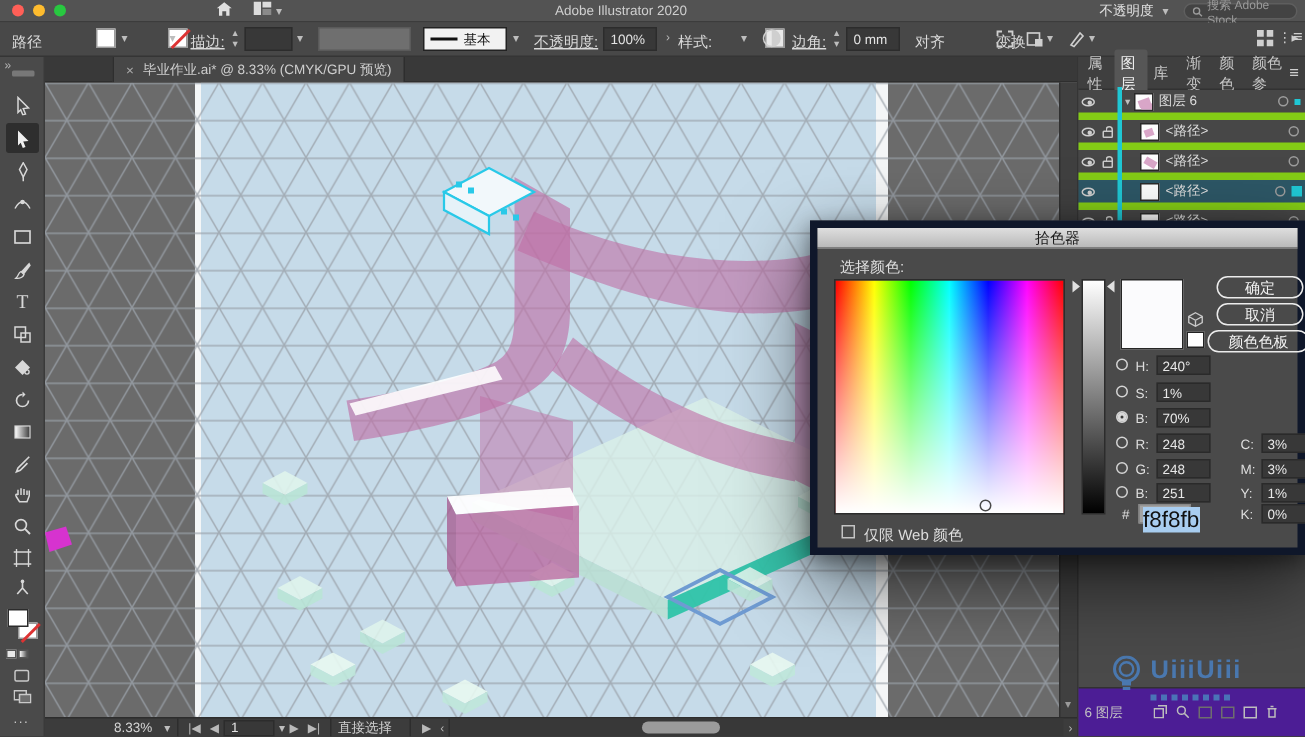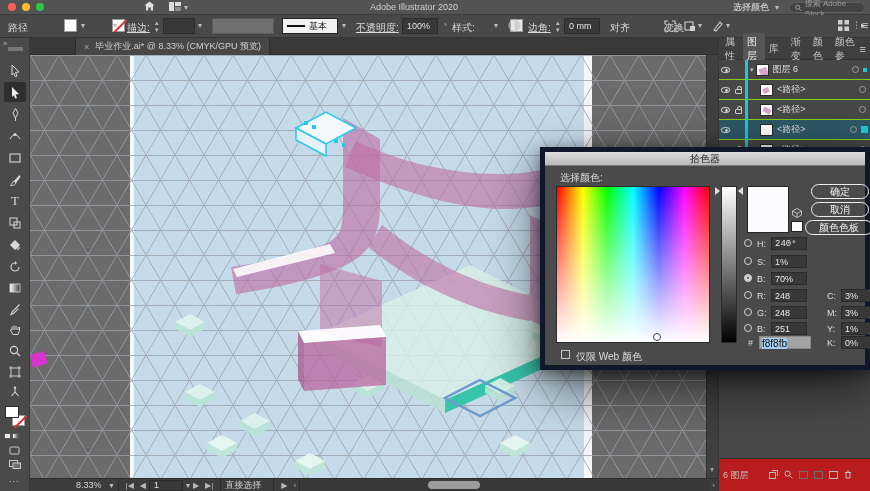--- a/index.html
+++ b/index.html
@@ -32,33 +32,33 @@
   #statusbar{left:30px;top:478px;width:688px;height:13px;background:#3c3c3c;border-top:1px solid #2d2d2d;color:#c9c9c9;font-size:9px;display:flex;align-items:center;}
   .sb-sep{width:1px;height:13px;background:#2d2d2d;margin:0 4px;}
   .sb-btn{color:#b9b9b9;font-size:8px;padding:0 3px;}
   #hscroll-track{position:relative;flex:1;height:13px;background:#383838;border-left:1px solid #2d2d2d;}
   #hscroll-thumb{position:absolute;top:2px;height:8px;border-radius:4px;background:#9b9b9b;}
   
   #panel{left:718px;top:38px;width:152px;height:453px;background:#4a4a4a;border-left:1px solid #353535;}
   #panel-tabs{height:22px;background:#3f3f3f;border-bottom:1px solid #323232;display:flex;align-items:center;font-size:10px;color:#c6c6c6;}
   .ptab{padding:2px 4px;}
   .ptab.active{background:#565656;border-radius:2px;color:#f0f0f0;}
-  .lrow{position:relative;height:20px;border-bottom:1px solid #84cc16;background:#474747;display:flex;align-items:center;font-size:9px;color:#dedede;}
+  .lrow{position:relative;height:20px;border-bottom:5px solid #84cc16;background:#474747;display:flex;align-items:center;font-size:9px;color:#dedede;}
   .lrow.selected{background:#2d5766;}
   .cellbtn{width:13px;display:flex;justify-content:center;align-items:center;}
   .eye{width:9px;height:6px;border:1px solid #cfcfcf;border-radius:50%;position:relative;}
   .eye::after{content:"";position:absolute;left:2.5px;top:1px;width:3px;height:3px;border-radius:50%;background:#cfcfcf;}
   .lock{width:7px;height:5px;border:1px solid #c9c9c9;border-radius:1px;position:relative;margin-top:3px;}
   .lock::before{content:"";position:absolute;left:1px;top:-4px;width:3px;height:3px;border:1px solid #c9c9c9;border-bottom:none;border-radius:3px 3px 0 0;}
   .colorbar{width:3px;height:20px;background:#1fc7d4;}
   .thumb{width:13px;height:12px;background:#fdfdfd;border:1px solid #2a2a2a;position:relative;overflow:hidden;}
   .thumb .mark{position:absolute;left:2px;top:3px;width:8px;height:5px;background:#d9a6c8;transform:rotate(-20deg);}
   .target{width:7px;height:7px;border:1px solid #9d9d9d;border-radius:50%;margin-left:auto;margin-right:4px;}
   .chip{background:#1fc7d4;}
-  #panel-footer{position:absolute;left:0;bottom:0;width:152px;height:14px;background:#b91c1c;border-top:1px solid #313131;display:flex;align-items:center;font-size:9px;color:#c3c3c3;padding:16px 4px;gap:6px;}
+  #panel-footer{position:absolute;left:0;bottom:0;width:152px;height:14px;background:#4c1d95;border-top:1px solid #313131;display:flex;align-items:center;font-size:9px;color:#c3c3c3;padding:16px 4px;gap:6px;}
   .f-ic{width:9px;height:8px;border:1px solid #bdbdbd;display:inline-block;}
   .f-ic.dim{border-color:#6e6e6e;}
   
   #watermark{left:740px;top:437px;width:126px;height:36px;color:#44739f;opacity:.9;}
   #wm-text{font-size:17px;font-weight:bold;letter-spacing:1px;color:#4a7dbb;}
   .wm-dot{width:4px;height:4px;background:#4a7dbb;display:inline-block;margin-right:3px;}
   
   #picker{left:540px;top:147px;width:330px;height:223px;background:#4a4a4a;border:5px solid #0f172a;box-shadow:0 18px 50px rgba(0,0,0,.6),0 4px 14px rgba(0,0,0,.45);z-index:50;}
   #picker-title{height:14px;background:linear-gradient(#dedede,#b9b9b9);color:#1c1c1c;font-size:10px;display:flex;align-items:center;justify-content:center;border-bottom:1px solid #7c7c7c;}
   #spectrum{position:absolute;left:11px;top:34px;width:154px;height:157px;border:1px solid #2c2c2c;
@@ -67,21 +67,21 @@
   #spec-marker{position:absolute;width:8px;height:8px;border:1.5px solid #4a4a4a;border-radius:50%;}
   #bslider{position:absolute;left:176px;top:34px;width:16px;height:157px;border:1px solid #2c2c2c;background:linear-gradient(#ffffff,#000000);}
   .sl-arrow{position:absolute;width:0;height:0;border-top:4px solid transparent;border-bottom:4px solid transparent;}
   #preview{position:absolute;left:202px;top:34px;width:42px;height:47px;background:#fbfbfd;border:1.5px solid #262626;}
   #mini-swatch{position:absolute;left:246px;top:69px;width:12px;height:11px;background:#fff;border:1px solid #222;}
   .pick-btn{position:absolute;height:15px;border:1.5px solid #ececec;border-radius:9px;color:#f2f2f2;font-size:10px;display:flex;align-items:center;justify-content:center;background:transparent;}
   .frow-label{position:absolute;color:#dedede;font-size:9px;}
   .ffield{position:absolute;width:36px;height:13px;background:#383838;border:1px solid #2a2a2a;color:#e8e8e8;font-size:9px;padding:1px 3px;}
   .radio{position:absolute;width:8px;height:8px;border:1px solid #d4d4d4;border-radius:50%;}
   .radio.sel{background:#d8d8d8;box-shadow:inset 0 0 0 2px #d8d8d8, inset 0 0 0 6px #3a3a3a;}
-  #hexfield{position:absolute;left:214px;top:184px;width:52px;height:13px;background:#a3a3a3;border:1px solid #888;font-size:10px;color:#111;padding:1px 2px;}
+  #hexfield{position:absolute;left:214px;top:184px;width:35px;height:13px;background:#a3a3a3;border:1px solid #888;font-size:15px;color:#111;padding:1px 2px;}
   #hexfield span{background:#a8cdf0;}
   .checkbox{width:9px;height:9px;border:1px solid #c4c4c4;background:transparent;display:inline-block;}
 </style>
 </head>
 <body>
 
 <div id="app">
 
   <div id="titlebar" class="abs row">
     <span class="tl" style="background:#ff5f57;margin-left:8px;"></span>
@@ -94,21 +94,21 @@
     </span>
     <span style="margin-left:14px;">
       <svg width="12" height="9" viewBox="0 0 12 9">
           <rect x="0" y="0" width="5" height="9" fill="#dcdcdc"></rect>
           <rect x="6" y="0" width="6" height="4" fill="#dcdcdc"></rect>
           <rect x="6" y="5" width="6" height="4" fill="#8a8a8a"></rect>
         </svg>
     </span>
     <span class="caret" style="margin-left:3px;">▾</span>
     <span style="position:absolute;left:370px;color:#cfcfcf;font-size:9px;">Adobe Illustrator 2020</span>
-    <span id="workspace-btn" style="position:absolute;left:733px;">选择颜色</span>
+    <span id="workspace-btn" style="position:absolute;left:733px;">不透明度</span>
     <span class="caret" style="position:absolute;left:775px;">▾</span>
     <div id="stock-search" style="position:absolute;left:789px;top:2px;width:76px;">
       <svg width="8" height="8" viewBox="0 0 8 8">
           <circle cx="3.2" cy="3.2" r="2.4" fill="none" stroke="#9b9b9b" stroke-width="1.1"></circle>
           <line x1="5" y1="5" x2="7.4" y2="7.4" stroke="#9b9b9b" stroke-width="1.1"></line>
         </svg>
       <span>搜索 Adobe Stock</span>
     </div>
   </div>
 
@@ -506,20 +506,32 @@
           </svg></span>
       <span class="f-ic dim"></span>
       <span class="f-ic dim"></span>
       <span class="f-ic"></span>
       <span><svg width="8" height="9" viewBox="0 0 8 9">
             <path d="M1 2.5 H7 M2 2.5 V8 H6 V2.5 M3 1 H5" fill="none" stroke="#bdbdbd"></path>
           </svg></span>
     </div>
   </div>
 
+  <div id="watermark" class="abs">
+    <svg width="22" height="26" viewBox="0 0 22 26" style="float:left;margin-right:5px;">
+      <circle cx="11" cy="9" r="8" fill="none" stroke="#4a7dbb" stroke-width="2"></circle>
+      <circle cx="11" cy="9" r="4.5" fill="none" stroke="#4a7dbb" stroke-width="1.6"></circle>
+      <rect x="8" y="17" width="6" height="3" fill="#4a7dbb"></rect>
+      <rect x="8.5" y="21" width="5" height="2" fill="#4a7dbb"></rect>
+    </svg>
+    <div id="wm-text">UiiiUiii</div>
+    <div style="margin-left:27px;margin-top:2px;">
+      <span class="wm-dot"></span><span class="wm-dot"></span><span class="wm-dot"></span><span class="wm-dot"></span><span class="wm-dot"></span><span class="wm-dot"></span><span class="wm-dot"></span><span class="wm-dot"></span>
+    </div>
+  </div>
 
   <div id="picker" class="abs">
     <div id="picker-title">
         <span>拾色器</span>
       </div>
     <span class="abs" style="left:15px;top:19px;color:#dedede;">选择颜色:</span>
 
     <div id="spectrum">
       <div id="spec-marker" style="left:96px;top:146px;"></div>
     </div>
@@ -534,21 +546,21 @@
         </svg>
     </span>
     <div id="mini-swatch"></div>
 
     <button class="pick-btn" style="left:266px;top:32px;width:58px;">确定</button>
     <button class="pick-btn" style="left:266px;top:50px;width:58px;">取消</button>
     <button class="pick-btn" style="left:260px;top:68px;width:68px;">颜色色板</button>
 
     <span class="radio" style="left:199px;top:87px;"></span>
     <span class="frow-label" style="left:212px;top:87px;">H:</span>
-    <span class="ffield" style="left:226px;top:85px;font-family:Liberation Mono, monospace;">240°</span>
+    <span class="ffield" style="left:226px;top:85px;">240°</span>
     <span class="radio" style="left:199px;top:105px;"></span>
     <span class="frow-label" style="left:212px;top:105px;">S:</span>
     <span class="ffield" style="left:226px;top:103px;">1%</span>
     <span class="radio sel" style="left:199px;top:122px;"></span>
     <span class="frow-label" style="left:212px;top:122px;">B:</span>
     <span class="ffield" style="left:226px;top:120px;">70%</span>
 
     <span class="radio" style="left:199px;top:139px;"></span>
     <span class="frow-label" style="left:212px;top:139px;">R:</span>
     <span class="ffield" style="left:226px;top:137px;">248</span>

